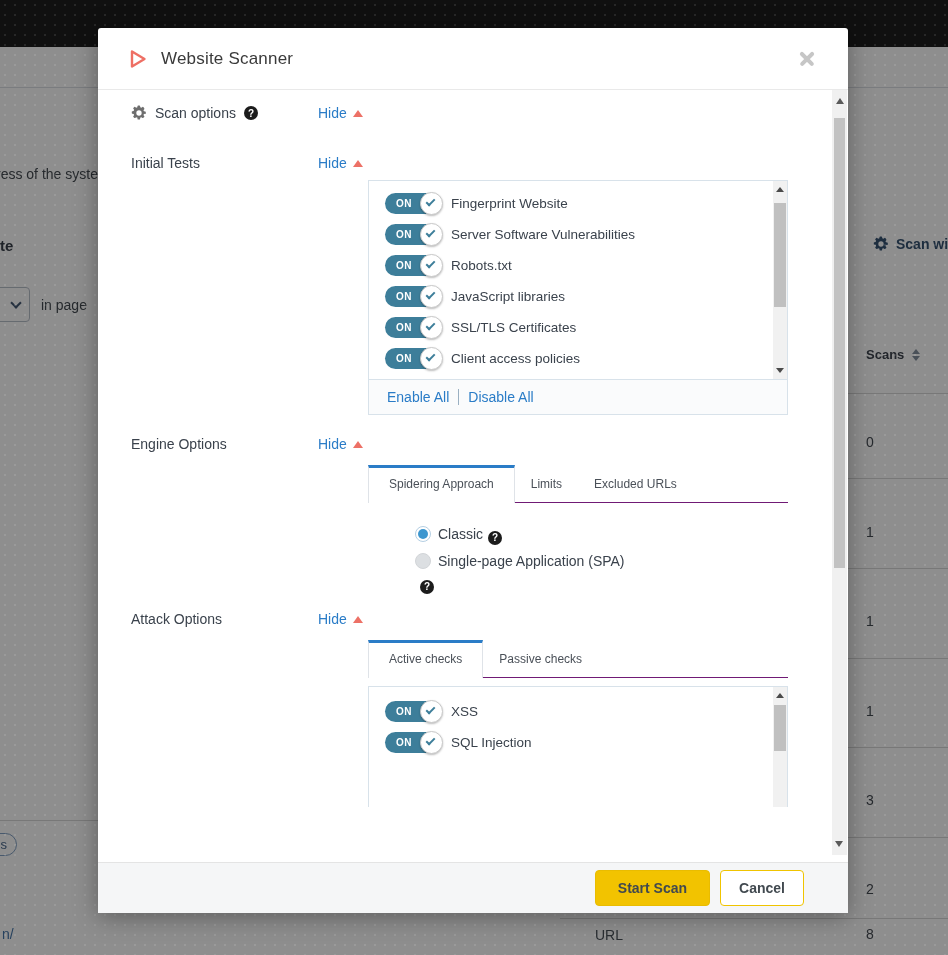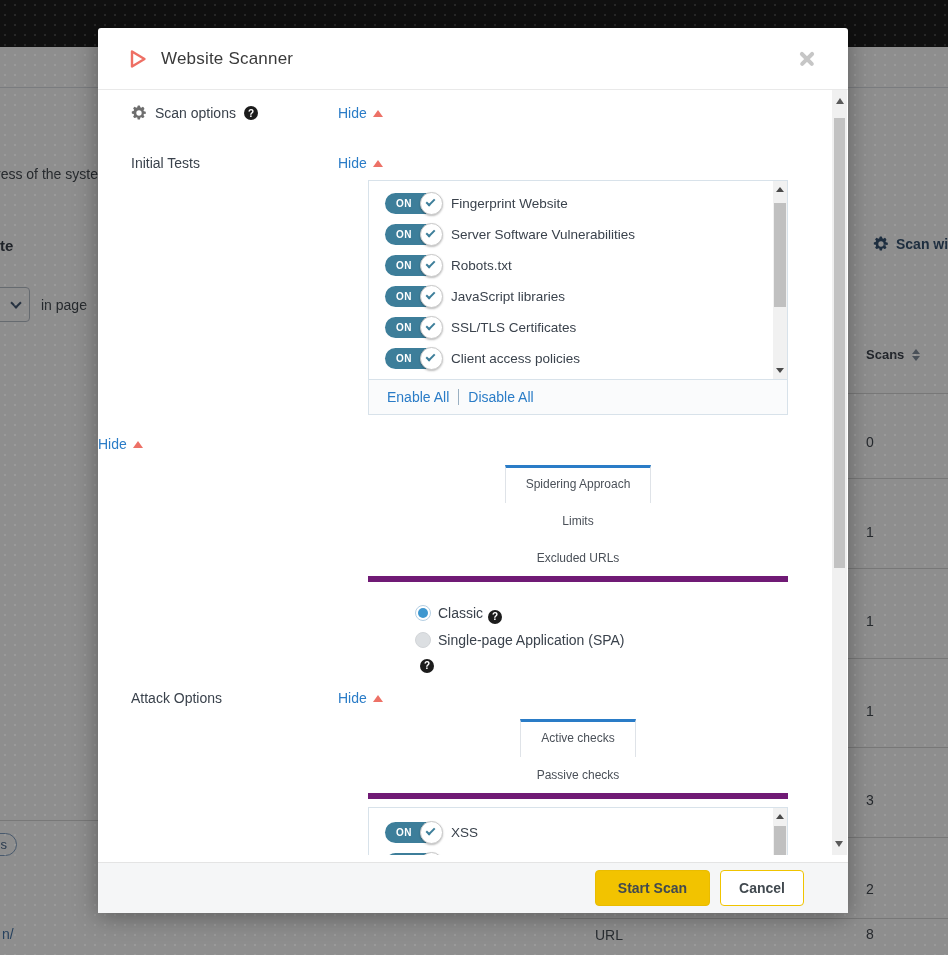--- a/index.html
+++ b/index.html
@@ -42,21 +42,21 @@
 
   .m-body { position:absolute; top:62px; left:0; right:0; bottom:58px; overflow:hidden; padding-top:14px; }
 
   
   .m-scroll { position:absolute; top:62px; bottom:58px; right:1px; width:15px; background:#f0f0f0; z-index:12; }
   .m-scroll .thumb { position:absolute; top:28px; left:2px; width:11px; height:450px; background:#c2c2c2; }
   .arr-up { width:0; height:0; border-left:4px solid transparent; border-right:4px solid transparent; border-bottom:6px solid #5a5a5a; margin:8px auto 0; }
   .arr-dn { width:0; height:0; border-left:4px solid transparent; border-right:4px solid transparent; border-top:6px solid #5a5a5a; position:absolute; bottom:8px; left:3px; }
 
   .sect-row { display:flex; }
-  .sect-label { width:240px; padding-left:33px; display:flex; align-items:center; gap:8px; font-size:14px; color:#3a424c; }
+  .sect-label { width:220px; padding-left:33px; display:flex; align-items:center; gap:8px; font-size:14px; color:#3a424c; }
   .sect-content { width:430px; }
   .hide-link { display:inline-flex; align-items:center; gap:6px; font-size:14px; color:#2a7cc7; cursor:pointer; }
   .tri-up { width:0; height:0; border-left:5px solid transparent; border-right:5px solid transparent; border-bottom:7px solid #ed7166; }
 
   .qicon { width:14px; height:14px; border-radius:50%; background:#1c1c1c; color:#fff; font-size:10px; font-weight:bold; display:inline-flex; align-items:center; justify-content:center; flex:0 0 auto; }
   .qicon::after { content:"?"; }
 
   
   .radio-group { margin:20px 0 0 288px; }
   .radio-row { display:flex; align-items:center; gap:8px; height:27px; font-size:14px; color:#3a424c; cursor:pointer; }
@@ -79,21 +79,21 @@
   .inner-scroll { position:absolute; right:0; top:0; bottom:0; width:14px; background:#f1f1f1; }
   .inner-scroll .s-up { width:0; height:0; border-left:4px solid transparent; border-right:4px solid transparent; border-bottom:5px solid #4a4a4a; margin:6px auto 0; }
   .inner-scroll .s-dn { width:0; height:0; border-left:4px solid transparent; border-right:4px solid transparent; border-top:5px solid #4a4a4a; position:absolute; bottom:6px; left:3px; }
   .inner-scroll .s-thumb { position:absolute; left:1px; width:12px; background:#c0c0c0; }
 
   .tlist-footer { border-top:1px solid #d8e2ea; background:#fafbfc; padding:9px 18px; font-size:14px; display:flex; align-items:center; gap:9px; }
   .tlist-footer a { color:#2a7cc7; text-decoration:none; cursor:pointer; }
   .tlist-footer .sep { width:1px; height:16px; background:#9ab0c2; }
 
   
-  .tabbar { margin:12px 0 0 270px; width:420px; display:flex; align-items:center; border-bottom:6px solid #701a75;flex-direction:column; }
+  .tabbar { margin:12px 0 0 270px; width:420px; display:flex; align-items:flex-start; border-bottom:1px solid #701a75; }
   .tab { font-size:12px; color:#4a5058; padding:12px 16px 11px; cursor:pointer; white-space:nowrap; }
   .tab.active { border-top:3px solid #2a7cc7; border-left:1px solid #dfe3e8; border-right:1px solid #dfe3e8; background:#fff; margin-bottom:-1px; padding:9px 20px 12px; }
 
   .radio-group2 { margin:20px 0 0 317px; width:210px; }
   .radio-row2 { font-size:14px; color:#3a424c; line-height:22px; cursor:pointer; }
   .radio-row2 .radio { vertical-align:-3px; margin-right:7px; }
   .radio-row2 .qicon { vertical-align:-2px; display:inline-flex; margin-left:5px; }
 
   
   .m-footer { position:absolute; left:0; right:0; bottom:0; height:51px; background:#f5f6f7; border-top:1px solid #e4e4e4; display:flex; align-items:center; justify-content:flex-end; gap:10px; padding-right:44px; z-index:13; }
@@ -264,20 +264,23 @@
         </div>
       </div>
       <div class="tlist-footer">
         <a>Enable All</a>
         <span class="sep"></span>
         <a>Disable All</a>
       </div>
     </div>
 
     <div class="sect-row" style="margin-top:20px">
+      <div class="sect-label">
+          <span>Engine Options</span>
+        </div>
       <div class="sect-content">
         <span class="hide-link">
           <span>Hide</span>
           <span class="tri-up"></span>
         </span>
       </div>
     </div>
 
     <div class="tabbar">
       <div class="tab active">Spidering Approach</div>

